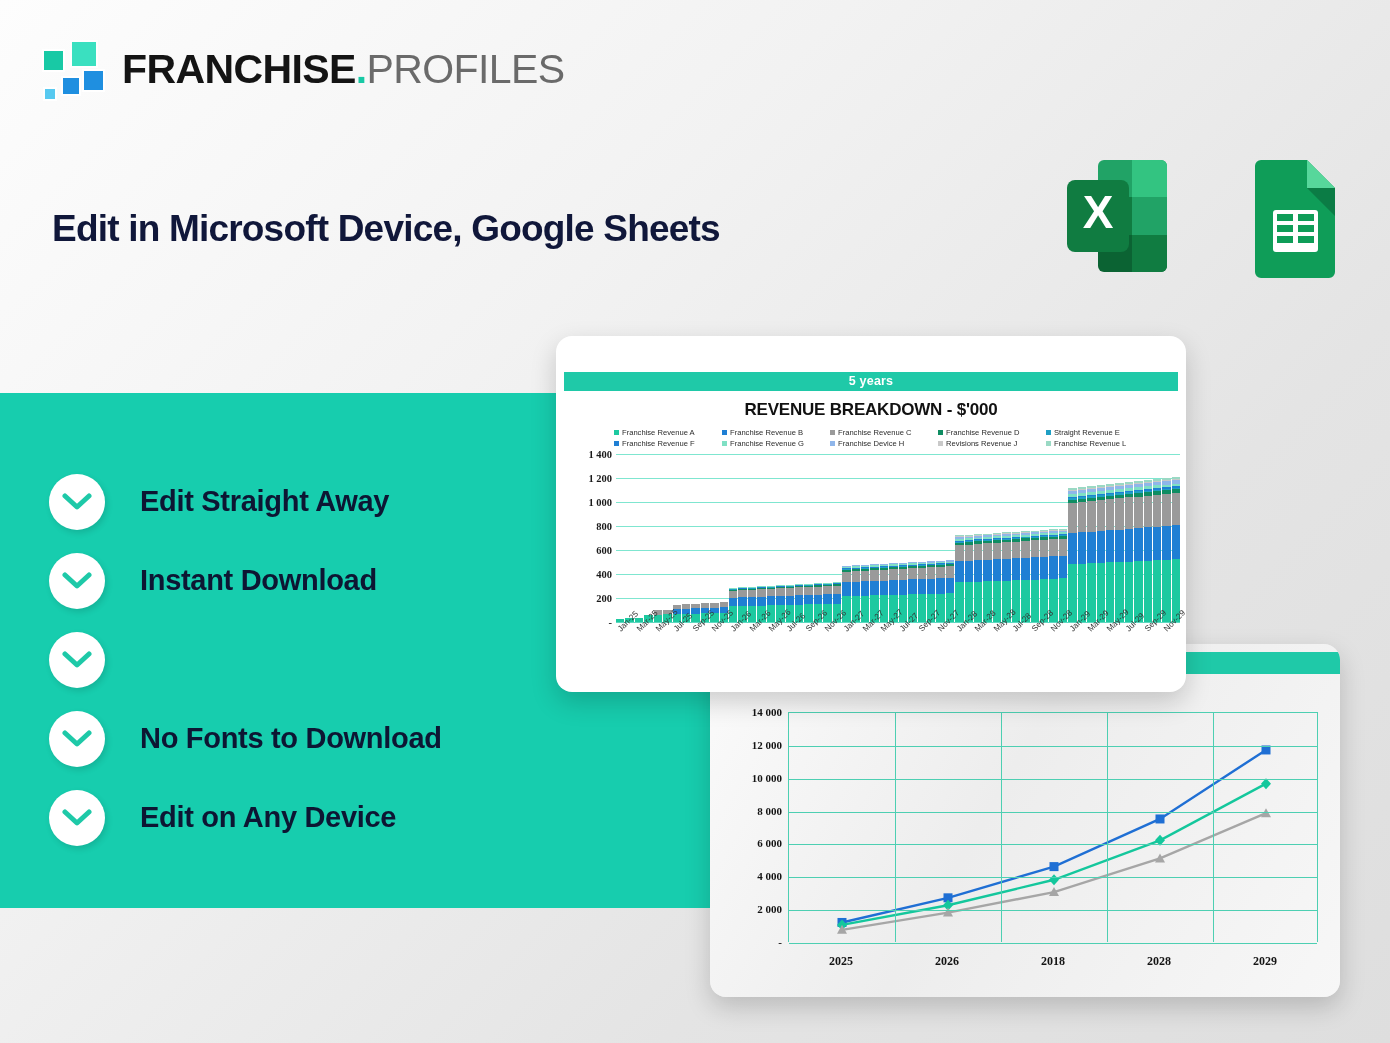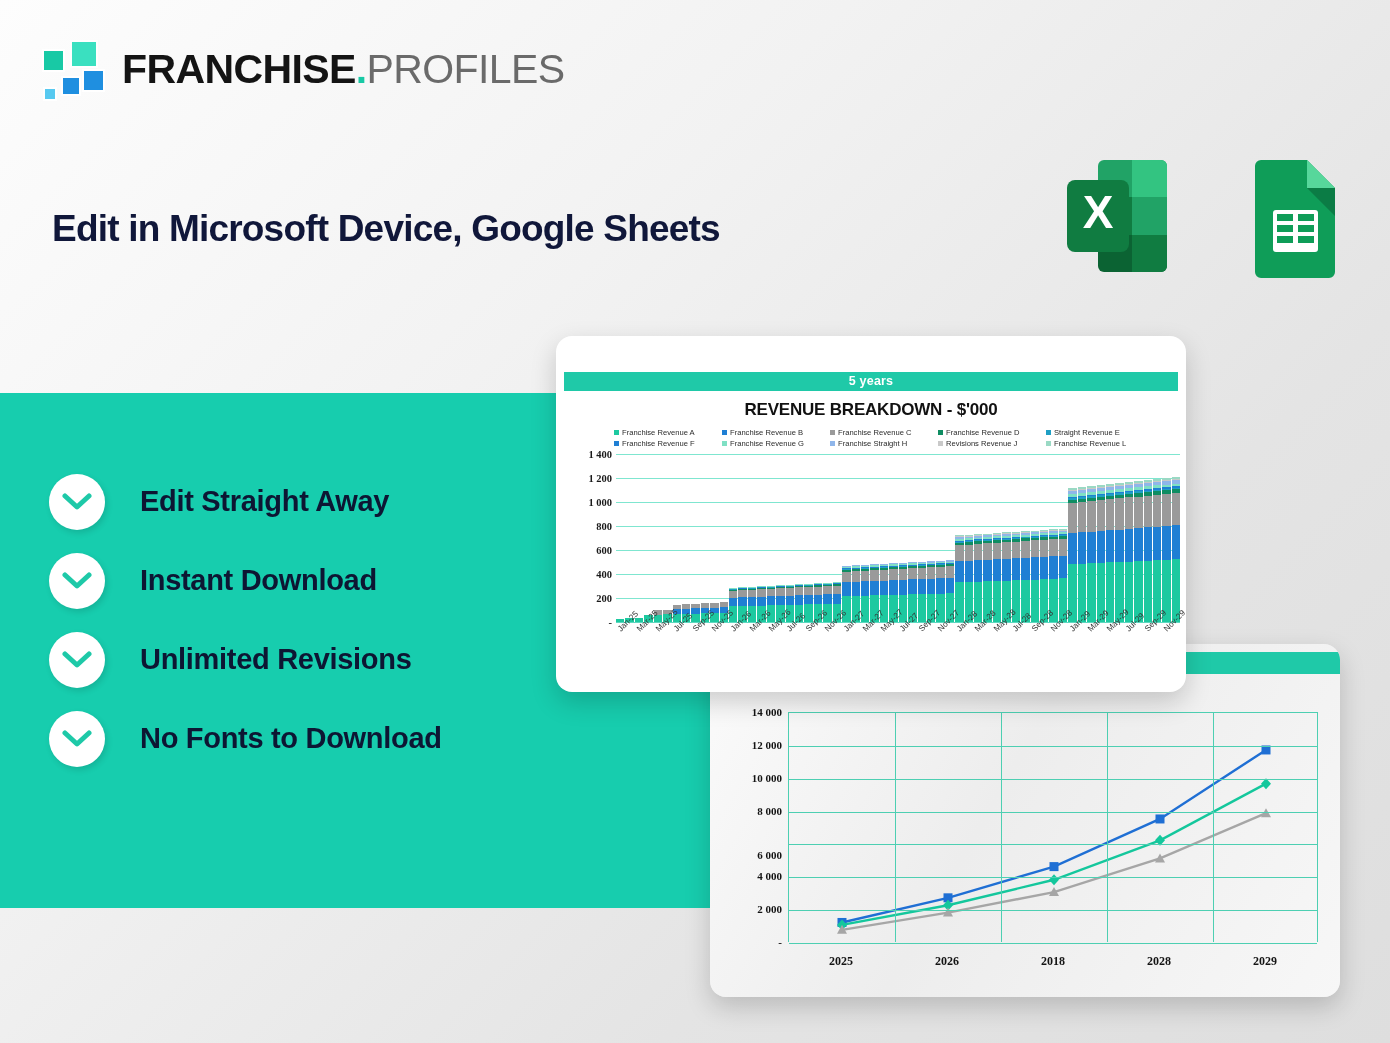--- a/index.html
+++ b/index.html
@@ -225,41 +225,48 @@
         </svg>
     </span>
     <span class="feat-label">Instant Download</span>
   </div>
   <div class="feature">
     <span class="feat-circle">
       <svg width="30" height="18" viewBox="0 0 30 18">
           <path d="M3 3 L15 14 L27 3" fill="none" stroke="#1ec9a8" stroke-width="5" stroke-linecap="round" stroke-linejoin="round"></path>
         </svg>
     </span>
-    <span class="feat-label">Unlimited Revisions</span>
   </div>
   <div class="feature">
     <span class="feat-circle">
       <svg width="30" height="18" viewBox="0 0 30 18">
           <path d="M3 3 L15 14 L27 3" fill="none" stroke="#1ec9a8" stroke-width="5" stroke-linecap="round" stroke-linejoin="round"></path>
         </svg>
     </span>
     <span class="feat-label">No Fonts to Download</span>
   </div>
+  <div class="feature">
+    <span class="feat-circle">
+      <svg width="30" height="18" viewBox="0 0 30 18">
+          <path d="M3 3 L15 14 L27 3" fill="none" stroke="#1ec9a8" stroke-width="5" stroke-linecap="round" stroke-linejoin="round"></path>
+        </svg>
+    </span>
+    <span class="feat-label">Edit on Any Device</span>
+  </div>
 </div>
 
 <div class="card card-line">
   <div class="hdr-line">ber 2029</div>
   <div class="legend-line">oss Margin</div>
   <div class="plot-line">
     <div class="yaxis-line" id="line-yaxis">
         <span style="top: 240px;">-</span>
         <span style="top: 207.143px;">2 000</span>
         <span style="top: 174.286px;">4 000</span>
-        <span style="top: 141.429px; margin-top: 12px;">6 000</span>
+        <span style="top: 141.429px;">6 000</span>
         <span style="top: 108.571px;">8 000</span>
         <span style="top: 75.7143px;">10 000</span>
         <span style="top: 42.8571px;">12 000</span>
         <span style="top: 10px;">14 000</span>
       </div>
     <div class="grid-line-area" id="line-grid">
       <svg id="line-svg" width="530" height="230">
           <polyline points="53,209.46428571428572 159,184.82142857142856 265,153.60714285714286 371,105.96428571428572 477,36.96428571428572" fill="none" stroke="#1f6fd4" stroke-width="2.4"></polyline>
           <rect x="48.5" y="204.96428571428572" width="9" height="9" fill="#1f6fd4"></rect>
           <rect x="154.5" y="180.32142857142856" width="9" height="9" fill="#1f6fd4"></rect>
@@ -317,21 +324,21 @@
       <div class="legend-item">
         <span class="legend-sw" style="background: rgb(31, 127, 212);"></span>
         <span>Franchise Revenue F</span>
       </div>
       <div class="legend-item">
         <span class="legend-sw" style="background: rgb(127, 224, 196);"></span>
         <span>Franchise Revenue G</span>
       </div>
       <div class="legend-item">
         <span class="legend-sw" style="background: rgb(143, 182, 234);"></span>
-        <span>Franchise Straight H</span>
+        <span>Franchise Device H</span>
       </div>
       <div class="legend-item">
         <span class="legend-sw" style="background: rgb(201, 201, 201);"></span>
         <span>Revisions Revenue J</span>
       </div>
       <div class="legend-item">
         <span class="legend-sw" style="background: rgb(154, 217, 196);"></span>
         <span>Franchise Revenue L</span>
       </div>
     </div>

